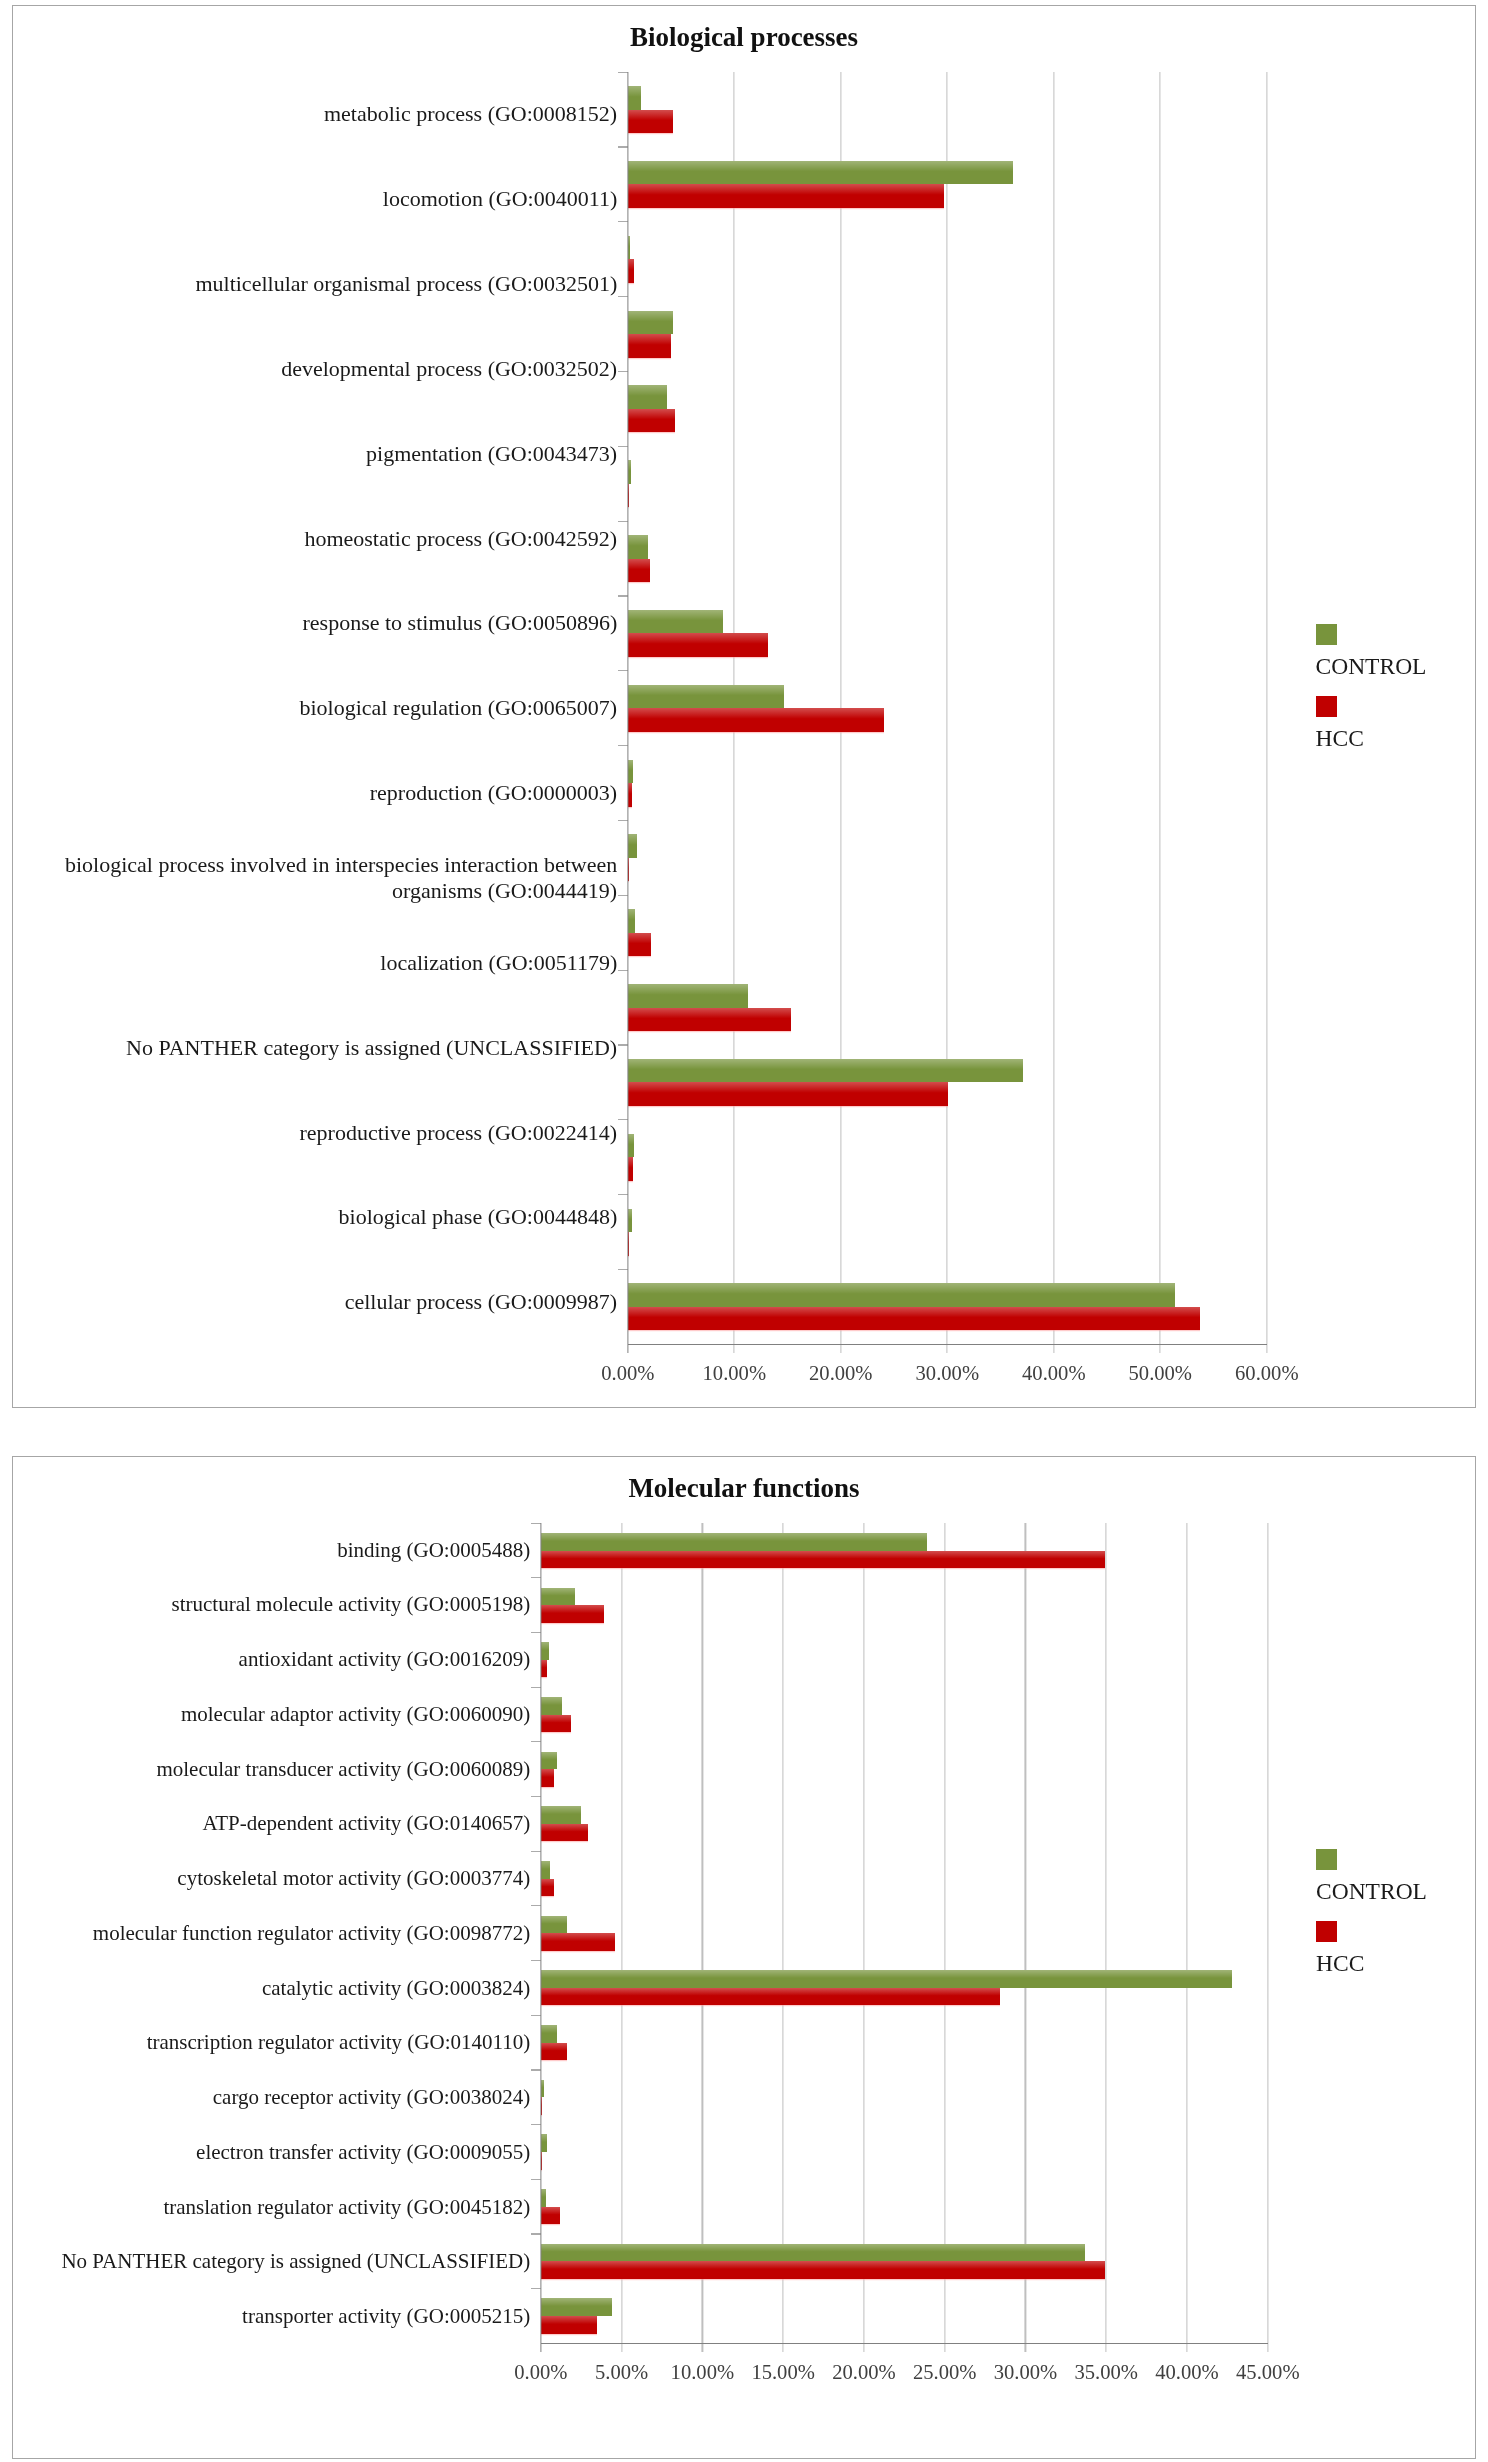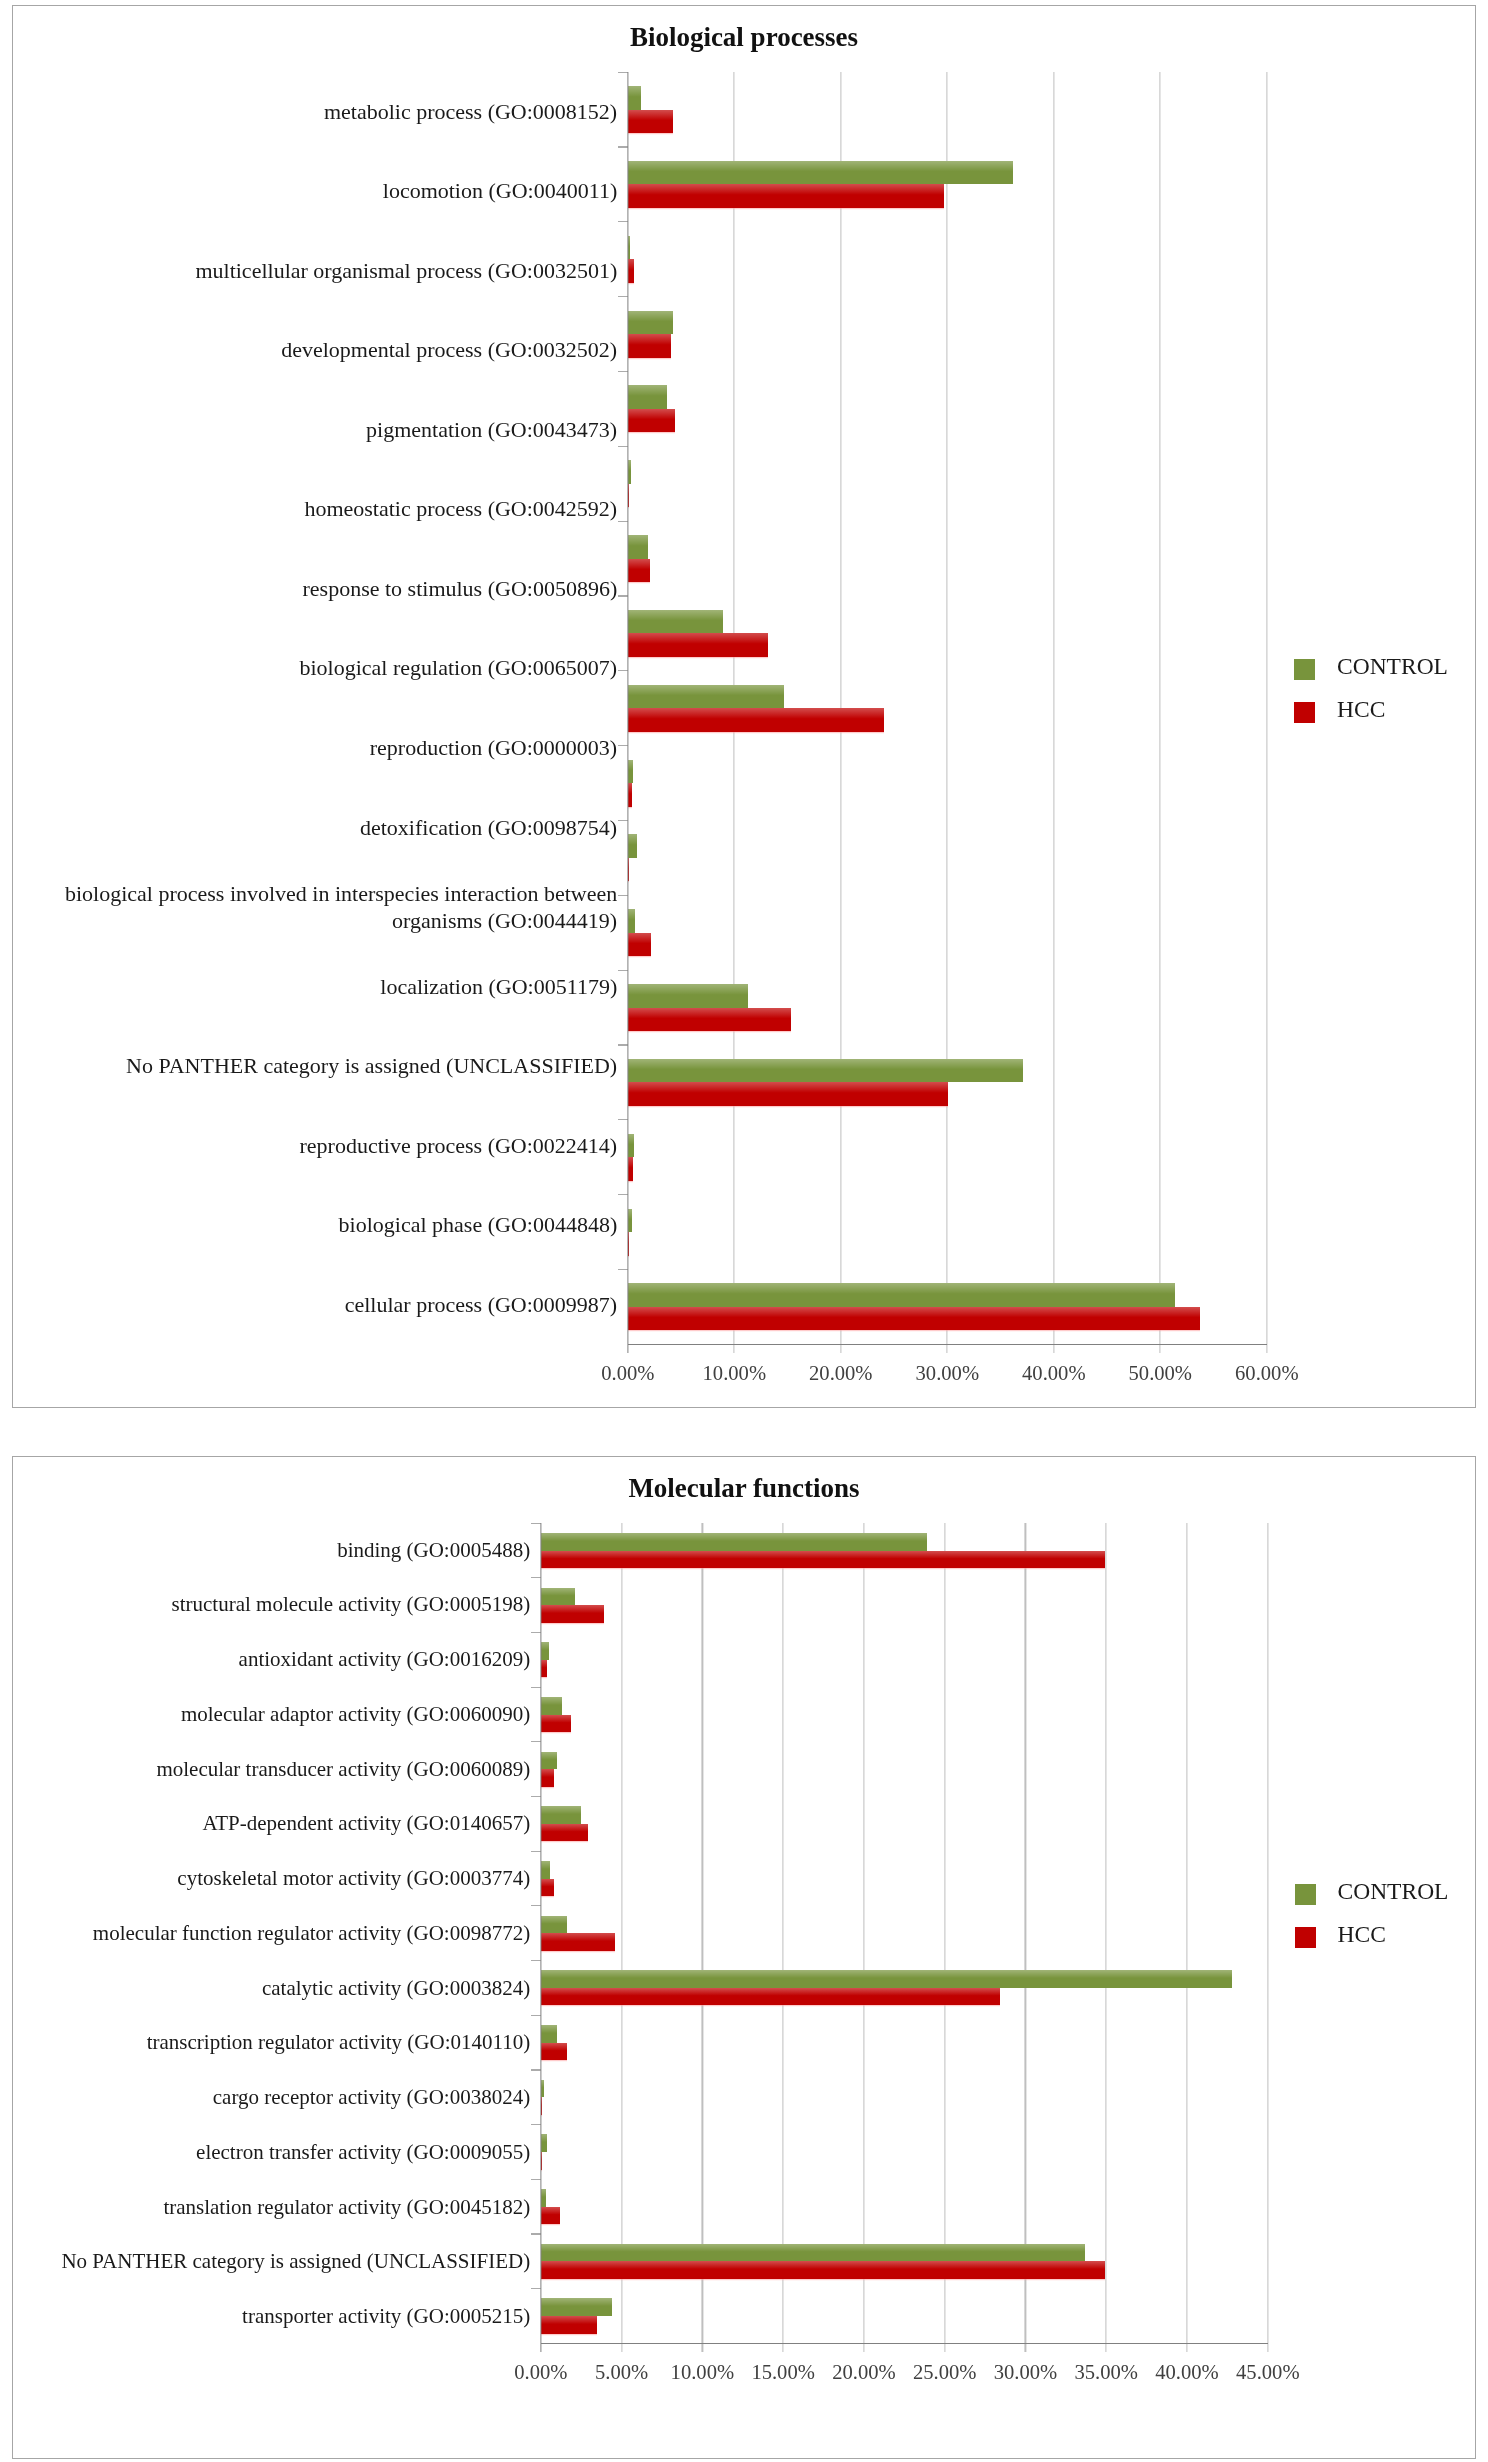--- a/index.html
+++ b/index.html
@@ -91,40 +91,39 @@
     color: #404040;
   }
 
   .legend {
     grid-area: legend;
     align-self: center; justify-self: center;
     display: flex; flex-direction: column; gap: 16.5px;
     font-size: 23.5px;
     padding-bottom: 41px;
   }
-  .legend-item { display: flex; align-items: flex-end; gap: 22px; }
+  .legend-item { display: flex; align-items: flex-start; gap: 8px; flex-direction: column; }
   .swatch { width: 21px; height: 21px; flex: 0 0 21px; }
 </style>
 </head>
 <body>
 
 <section class="panel" id="panel-bio">
   <h2 class="title">Biological processes</h2>
   <div class="plot">
     <div class="labels">
         <div class="cat-label">metabolic process (GO:0008152)</div>
         <div class="cat-label">locomotion (GO:0040011)</div>
         <div class="cat-label">multicellular organismal process (GO:0032501)</div>
         <div class="cat-label">developmental process (GO:0032502)</div>
         <div class="cat-label">pigmentation (GO:0043473)</div>
         <div class="cat-label">homeostatic process (GO:0042592)</div>
         <div class="cat-label">response to stimulus (GO:0050896)</div>
         <div class="cat-label">biological regulation (GO:0065007)</div>
         <div class="cat-label">reproduction (GO:0000003)</div>
-        <div class="cat-label">detoxification (GO:0098754)</div>
         <div class="cat-label">biological process involved in interspecies interaction between organisms (GO:0044419)</div>
         <div class="cat-label">localization (GO:0051179)</div>
         <div class="cat-label">No PANTHER category is assigned (UNCLASSIFIED)</div>
         <div class="cat-label">reproductive process (GO:0022414)</div>
         <div class="cat-label">biological phase (GO:0044848)</div>
         <div class="cat-label">cellular process (GO:0009987)</div>
       </div>
     <div class="bars-wrap">
       <div class="gridlines">
           <div class="gridline axis" style="left: 0%; background: rgb(128, 128, 128);"></div>

